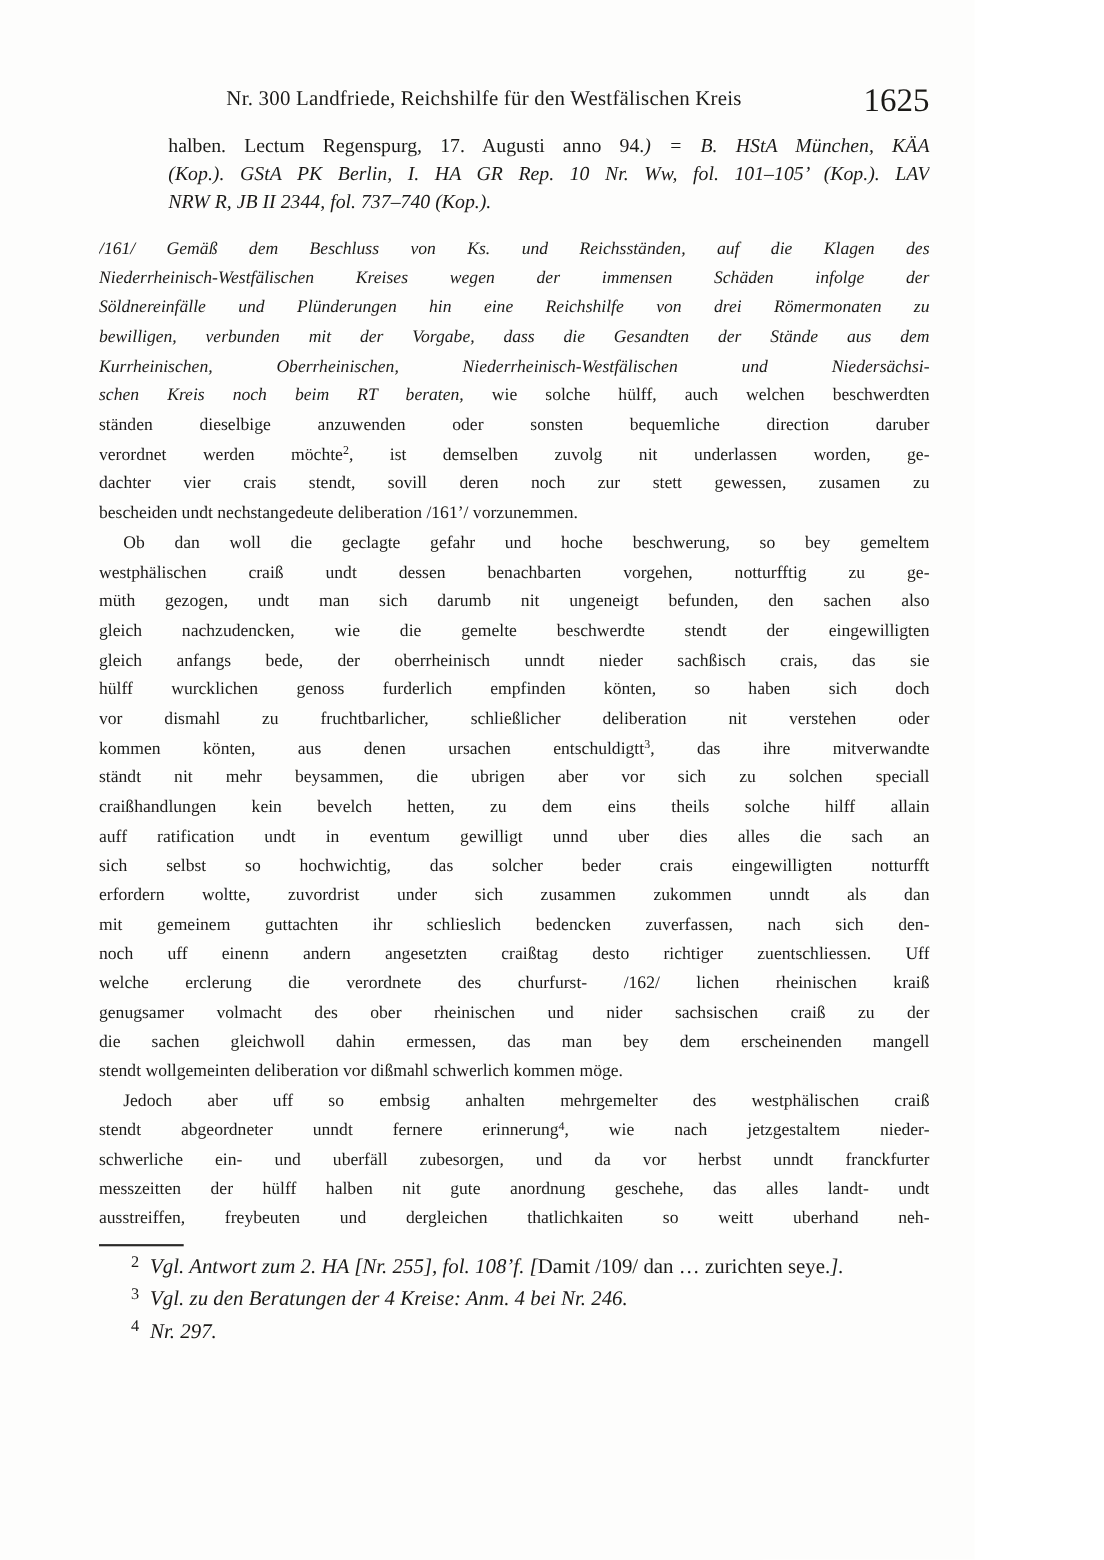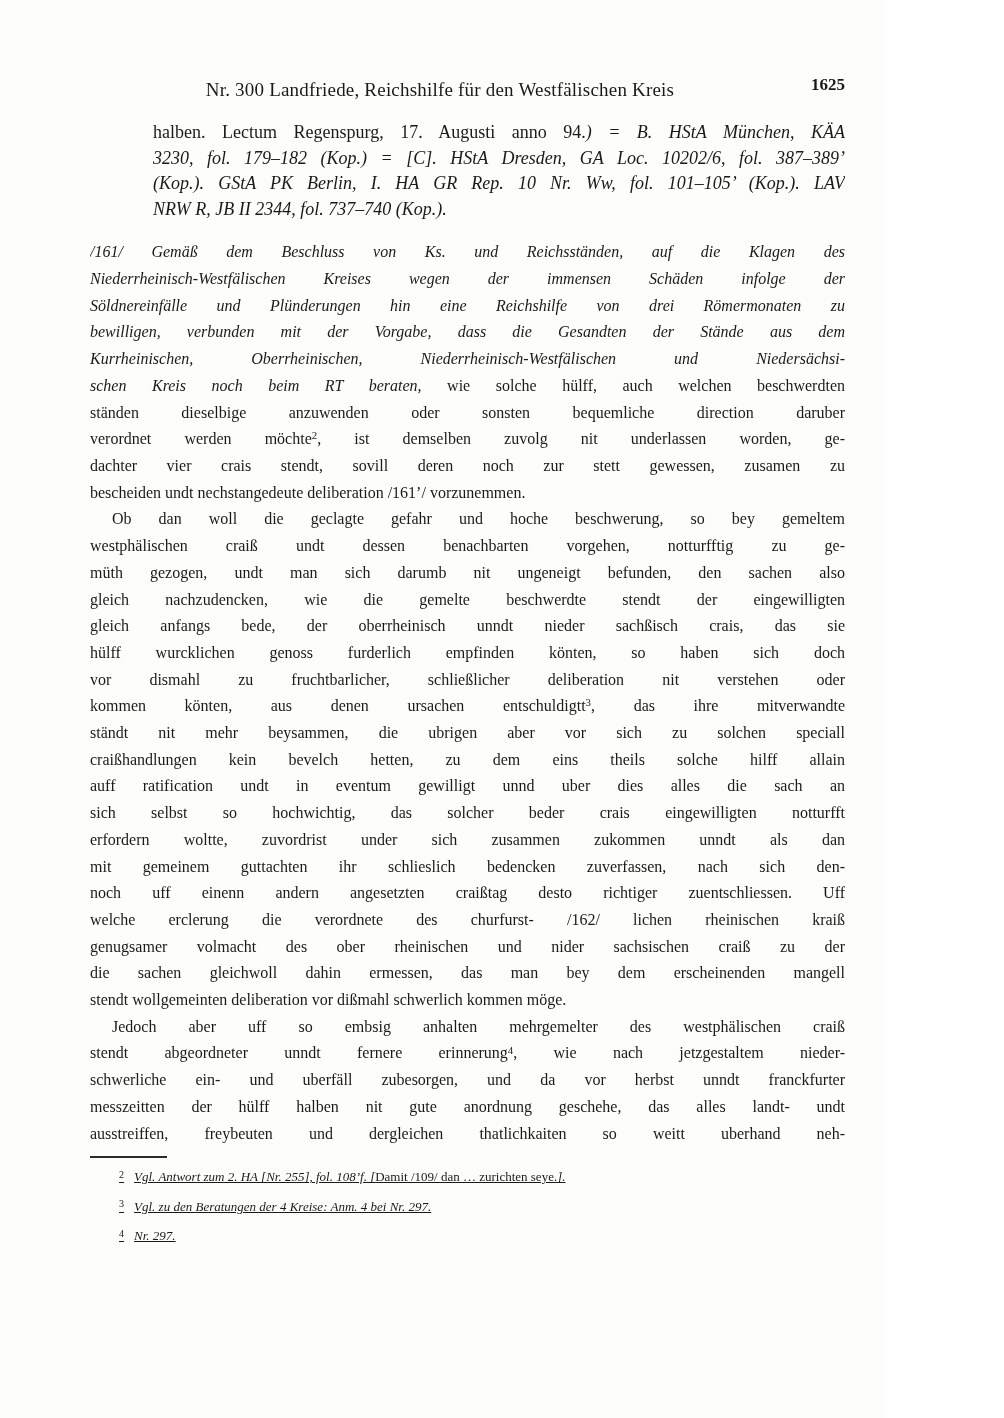--- a/index.html
+++ b/index.html
@@ -25,22 +25,21 @@
   .runhead-title {
     display: block;
     text-align: center;
     padding-right: 55px;
     letter-spacing: 0.2px;
   }
   .folio {
     position: absolute;
     right: 0;
     top: -4px;
-    font-size: 17px;
-    font-weight: bold;
+    font-size: 30px;
   }
   
   .text-col {
     position: absolute;
     top: 120px;
     left: 90px;
     width: 755px;
   }
   .block {
     font-size: 16px;
@@ -72,22 +71,21 @@
   }
   
   .fn-rule {
     margin-top: 9px;
     width: 77px;
     height: 2px;
     background: #2b2a28;
   }
   .footnotes {
     margin-top: 5px;
-    font-size: 13px;
-    text-decoration: underline;
+    font-size: 19px;
   }
   .footnote {
     line-height: 28.4px;
     padding-left: 29px;
   }
   .fn-num {
     font-style: normal;
     font-size: 0.78em;
     position: relative;
     top: -0.35em;
@@ -101,21 +99,20 @@
 
   <div class="runhead">
     <span class="runhead-title">Nr. 300 Landfriede, Reichshilfe für den Westfälischen Kreis</span>
     <span class="folio">1625</span>
   </div>
 
   <div class="text-col">
 
     <div class="block citation">
         <div class="line"><span class="seg-r">halben. Lectum Regenspurg, 17. Augusti anno 94.</span><span class="seg-i">) = B. HStA München, KÄA</span></div>
-        <div class="line"><span class="seg-i">3230, fol. 179–182 (Kop.) = [C]. HStA Dresden, GA Loc. 10202/6, fol. 387–389’</span></div>
         <div class="line"><span class="seg-i">(Kop.). GStA PK Berlin, I. HA GR Rep. 10 Nr. Ww, fol. 101–105’ (Kop.). LAV</span></div>
         <div class="line last-left"><span class="seg-i">NRW R, JB II 2344, fol. 737–740 (Kop.).</span></div>
       </div>
       <div class="block">
         <div class="line"><span class="seg-i">/161/ Gemäß dem Beschluss von Ks. und Reichsständen, auf die Klagen des</span></div>
         <div class="line"><span class="seg-i">Niederrheinisch-Westfälischen Kreises wegen der immensen Schäden infolge der</span></div>
         <div class="line"><span class="seg-i">Söldnereinfälle und Plünderungen hin eine Reichshilfe von drei Römermonaten zu</span></div>
         <div class="line"><span class="seg-i">bewilligen, verbunden mit der Vorgabe, dass die Gesandten der Stände aus dem</span></div>
         <div class="line"><span class="seg-i">Kurrheinischen, Oberrheinischen, Niederrheinisch-Westfälischen und Niedersächsi-</span></div>
         <div class="line"><span class="seg-i">schen Kreis noch beim RT beraten,</span><span class="seg-r"> wie solche hülff, auch welchen beschwerdten</span></div>
@@ -149,18 +146,18 @@
         <div class="line indent"><span class="seg-r">Jedoch aber uff so embsig anhalten mehrgemelter des westphälischen craiß</span></div>
         <div class="line"><span class="seg-r">stendt abgeordneter unndt fernere erinnerung</span><span class="sup">4</span><span class="seg-r">, wie nach jetzgestaltem nieder-</span></div>
         <div class="line"><span class="seg-r">schwerliche ein- und uberfäll zubesorgen, und da vor herbst unndt franckfurter</span></div>
         <div class="line"><span class="seg-r">messzeitten der hülff halben nit gute anordnung geschehe, das alles landt- undt</span></div>
         <div class="line"><span class="seg-r">ausstreiffen, freybeuten und dergleichen thatlichkaiten so weitt uberhand neh-</span></div>
       </div>
       <div class="fn-rule"></div>
     <div class="footnotes">
 
     <div class="footnote"><span class="fn-num">2</span><span class="seg-i">Vgl. Antwort zum 2. HA [Nr. 255], fol. 108’f. [</span><span class="seg-r">Damit /109/ dan … zurichten seye.</span><span class="seg-i">].</span></div>
-        <div class="footnote"><span class="fn-num">3</span><span class="seg-i">Vgl. zu den Beratungen der 4 Kreise: Anm. 4 bei Nr. 297.</span></div>
+        <div class="footnote"><span class="fn-num">3</span><span class="seg-i">Vgl. zu den Beratungen der 4 Kreise: Anm. 4 bei Nr. 246.</span></div>
         <div class="footnote"><span class="fn-num">4</span><span class="seg-i">Nr. 297.</span></div>
       </div>
   </div>
 
 </div>
 
 </body></html>

